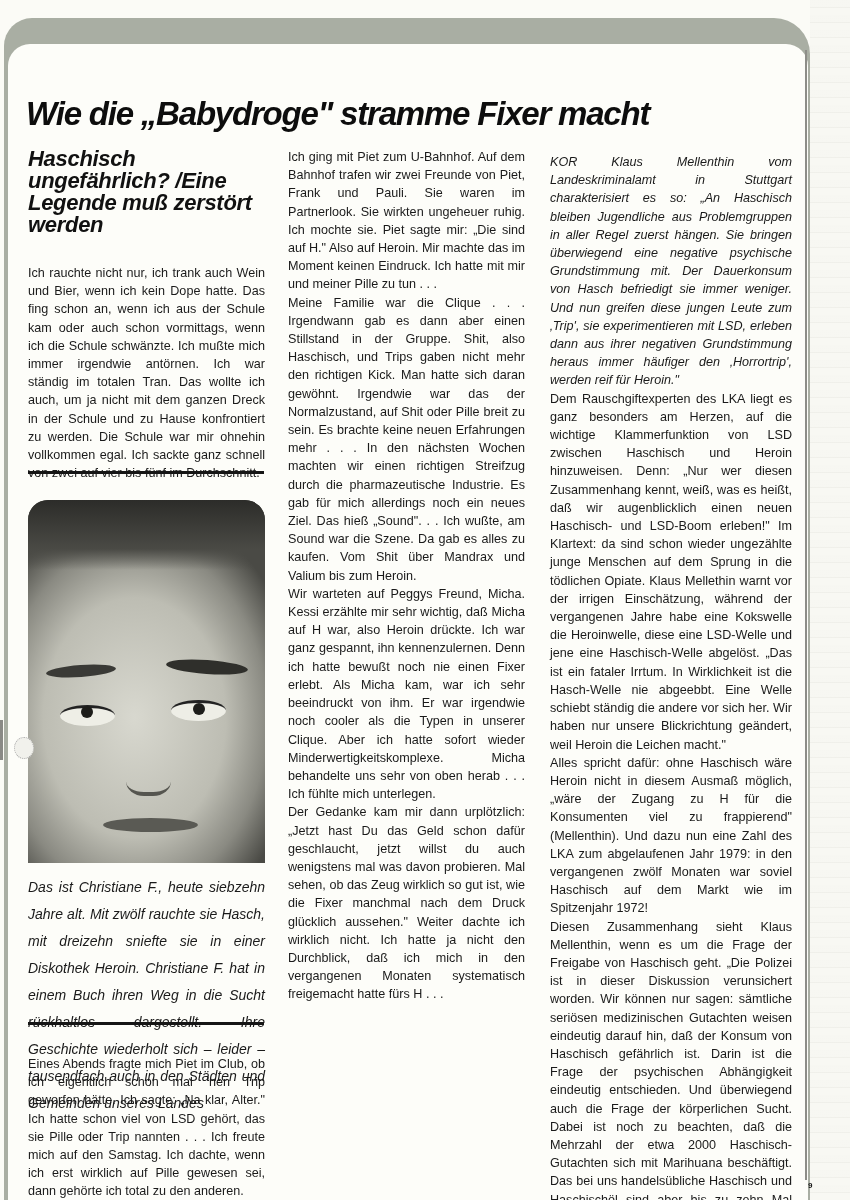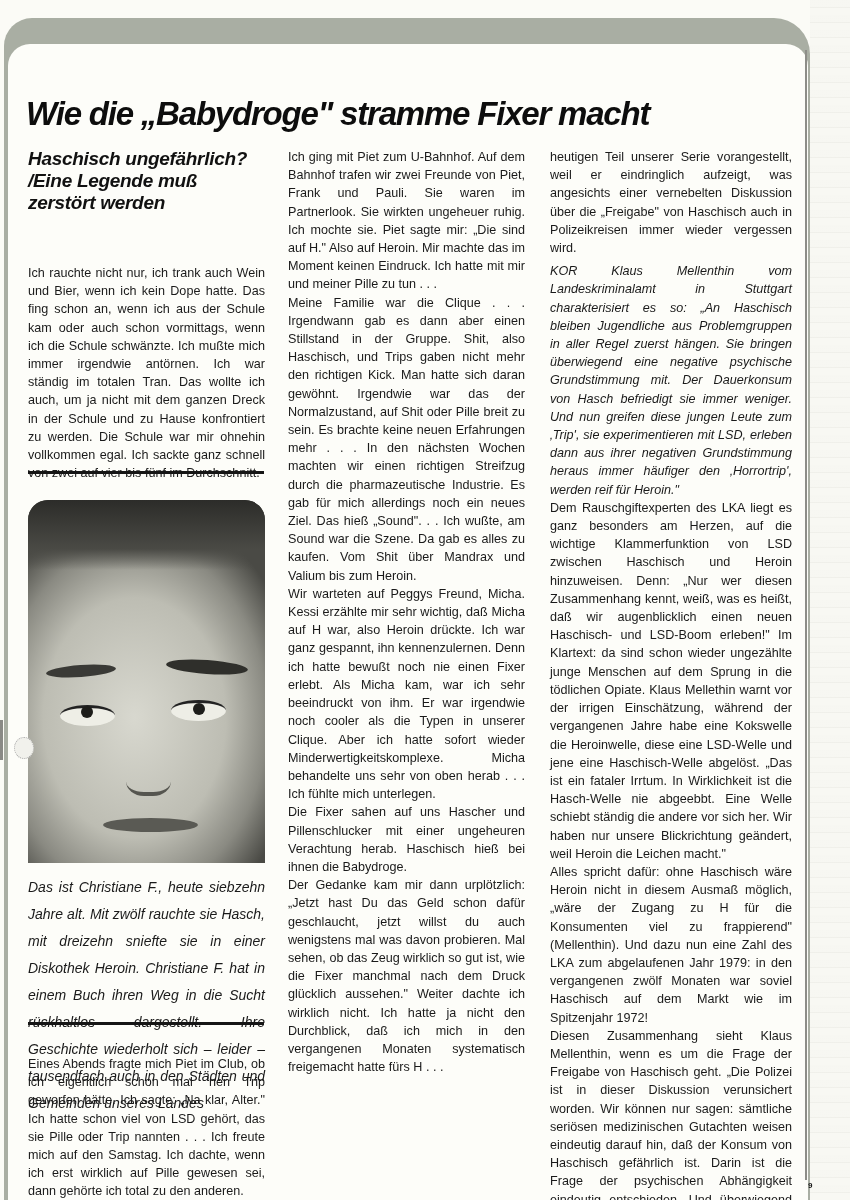--- a/index.html
+++ b/index.html
@@ -30,21 +30,21 @@
       font-size: 33px; letter-spacing: -1.2px; color: #0d0d0d; white-space: nowrap;
       transform: scaleX(1.0); transform-origin: left;
     }
     .col { position: absolute; font-size: 12.6px; line-height: 18.2px; text-align: justify; }
     .col p { margin: 0; }
     .col1 { left: 28px; width: 237px; }
     .col2 { left: 288px; width: 237px; top: 148px; }
     .col3 { left: 550px; width: 242px; top: 148px; }
     .subhead {
       position: absolute; left: 28px; top: 148px; width: 240px;
-      font-weight: 900; font-style: italic; font-size: 19px; line-height: 22px; letter-spacing: -0.3px;
+      font-weight: 900; font-style: italic; font-size: 22px; line-height: 22px; letter-spacing: -0.3px;
       color: #111;
     }
     .intro { top: 264px; }
     .rule { position: absolute; left: 28px; width: 236px; height: 3px; background: #151515; }
     .rule1 { top: 471px; }
     .rule2 { top: 1022px; }
     .photo {
       position: absolute; left: 28px; top: 500px; width: 237px; height: 363px;
       border-radius: 20px 20px 0 0; overflow: hidden;
       background: radial-gradient(ellipse 70% 60% at 45% 60%, #d8d8cf 0%, #bdbdb3 55%, #8a8a82 80%, #4a4a45 100%);
@@ -105,27 +105,25 @@
 <div class="rule rule2"></div>
 
 <div class="col col1 outro">
   <p>Eines Abends fragte mich Piet im Club, ob ich eigentlich schon mal 'nen Trip geworfen hätte. Ich sagte: „Na klar, Alter." Ich hatte schon viel von LSD gehört, das sie Pille oder Trip nannten . . . Ich freute mich auf den Samstag. Ich dachte, wenn ich erst wirklich auf Pille gewesen sei, dann gehörte ich total zu den anderen.</p>
 </div>
 
 <div class="col col2">
   <p>Ich ging mit Piet zum U-Bahnhof. Auf dem Bahnhof trafen wir zwei Freunde von Piet, Frank und Pauli. Sie waren im Partnerlook. Sie wirkten ungeheuer ruhig. Ich mochte sie. Piet sagte mir: „Die sind auf H." Also auf Heroin. Mir machte das im Moment keinen Eindruck. Ich hatte mit mir und meiner Pille zu tun . . .</p>
   <p>Meine Familie war die Clique . . . Irgendwann gab es dann aber einen Stillstand in der Gruppe. Shit, also Haschisch, und Trips gaben nicht mehr den richtigen Kick. Man hatte sich daran gewöhnt. Irgendwie war das der Normalzustand, auf Shit oder Pille breit zu sein. Es brachte keine neuen Erfahrungen mehr . . . In den nächsten Wochen machten wir einen richtigen Streifzug durch die pharmazeutische Industrie. Es gab für mich allerdings noch ein neues Ziel. Das hieß „Sound". . . Ich wußte, am Sound war die Szene. Da gab es alles zu kaufen. Vom Shit über Mandrax und Valium bis zum Heroin.</p>
   <p>Wir warteten auf Peggys Freund, Micha. Kessi erzählte mir sehr wichtig, daß Micha auf H war, also Heroin drückte. Ich war ganz gespannt, ihn kennenzulernen. Denn ich hatte bewußt noch nie einen Fixer erlebt. Als Micha kam, war ich sehr beeindruckt von ihm. Er war irgendwie noch cooler als die Typen in unserer Clique. Aber ich hatte sofort wieder Minderwertigkeitskomplexe. Micha behandelte uns sehr von oben herab . . . Ich fühlte mich unterlegen.</p>
-  <p>Die Fixer sahen auf uns Hascher und Pillenschlucker mit einer ungeheuren Verachtung herab. Haschisch hieß bei ihnen die Babydroge.</p>
   <p>Der Gedanke kam mir dann urplötzlich: „Jetzt hast Du das Geld schon dafür geschlaucht, jetzt willst du auch wenigstens mal was davon probieren. Mal sehen, ob das Zeug wirklich so gut ist, wie die Fixer manchmal nach dem Druck glücklich aussehen." Weiter dachte ich wirklich nicht. Ich hatte ja nicht den Durchblick, daß ich mich in den vergangenen Monaten systematisch freigemacht hatte fürs H . . .</p>
 
 </div>
 
 <div class="col col3">
-  <p>heutigen Teil unserer Serie vorangestellt, weil er eindringlich aufzeigt, was angesichts einer vernebelten Diskussion über die „Freigabe" von Haschisch auch in Polizeikreisen immer wieder vergessen wird.</p>
   <p class="p-gap">KOR Klaus Mellenthin vom Landeskriminalamt in Stuttgart charakterisiert es so: „An Haschisch bleiben Jugendliche aus Problemgruppen in aller Regel zuerst hängen. Sie bringen überwiegend eine negative psychische Grundstimmung mit. Der Dauerkonsum von Hasch befriedigt sie immer weniger. Und nun greifen diese jungen Leute zum ‚Trip', sie experimentieren mit LSD, erleben dann aus ihrer negativen Grundstimmung heraus immer häufiger den ‚Horrortrip', werden reif für Heroin."</p>
   <p>Dem Rauschgiftexperten des LKA liegt es ganz besonders am Herzen, auf die wichtige Klammerfunktion von LSD zwischen Haschisch und Heroin hinzuweisen. Denn: „Nur wer diesen Zusammenhang kennt, weiß, was es heißt, daß wir augenblicklich einen neuen Haschisch- und LSD-Boom erleben!" Im Klartext: da sind schon wieder ungezählte junge Menschen auf dem Sprung in die tödlichen Opiate. Klaus Mellethin warnt vor der irrigen Einschätzung, während der vergangenen Jahre habe eine Kokswelle die Heroinwelle, diese eine LSD-Welle und jene eine Haschisch-Welle abgelöst. „Das ist ein fataler Irrtum. In Wirklichkeit ist die Hasch-Welle nie abgeebbt. Eine Welle schiebt ständig die andere vor sich her. Wir haben nur unsere Blickrichtung geändert, weil Heroin die Leichen macht."</p>
   <p>Alles spricht dafür: ohne Haschisch wäre Heroin nicht in diesem Ausmaß möglich, „wäre der Zugang zu H für die Konsumenten viel zu frappierend" (Mellenthin). Und dazu nun eine Zahl des LKA zum abgelaufenen Jahr 1979: in den vergangenen zwölf Monaten war soviel Haschisch auf dem Markt wie im Spitzenjahr 1972!</p>
   <p>Diesen Zusammenhang sieht Klaus Mellenthin, wenn es um die Frage der Freigabe von Haschisch geht. „Die Polizei ist in dieser Diskussion verunsichert worden. Wir können nur sagen: sämtliche seriösen medizinischen Gutachten weisen eindeutig darauf hin, daß der Konsum von Haschisch gefährlich ist. Darin ist die Frage der psychischen Abhängigkeit eindeutig entschieden. Und überwiegend auch die Frage der körperlichen Sucht. Dabei ist noch zu beachten, daß die Mehrzahl der etwa 2000 Haschisch-Gutachten sich mit Marihuana beschäftigt. Das bei uns handelsübliche Haschisch und Haschischöl sind aber bis zu zehn Mal stärker."</p>
 
 </div>
 
 <div class="page-num">9</div>
 
 </body></html>

